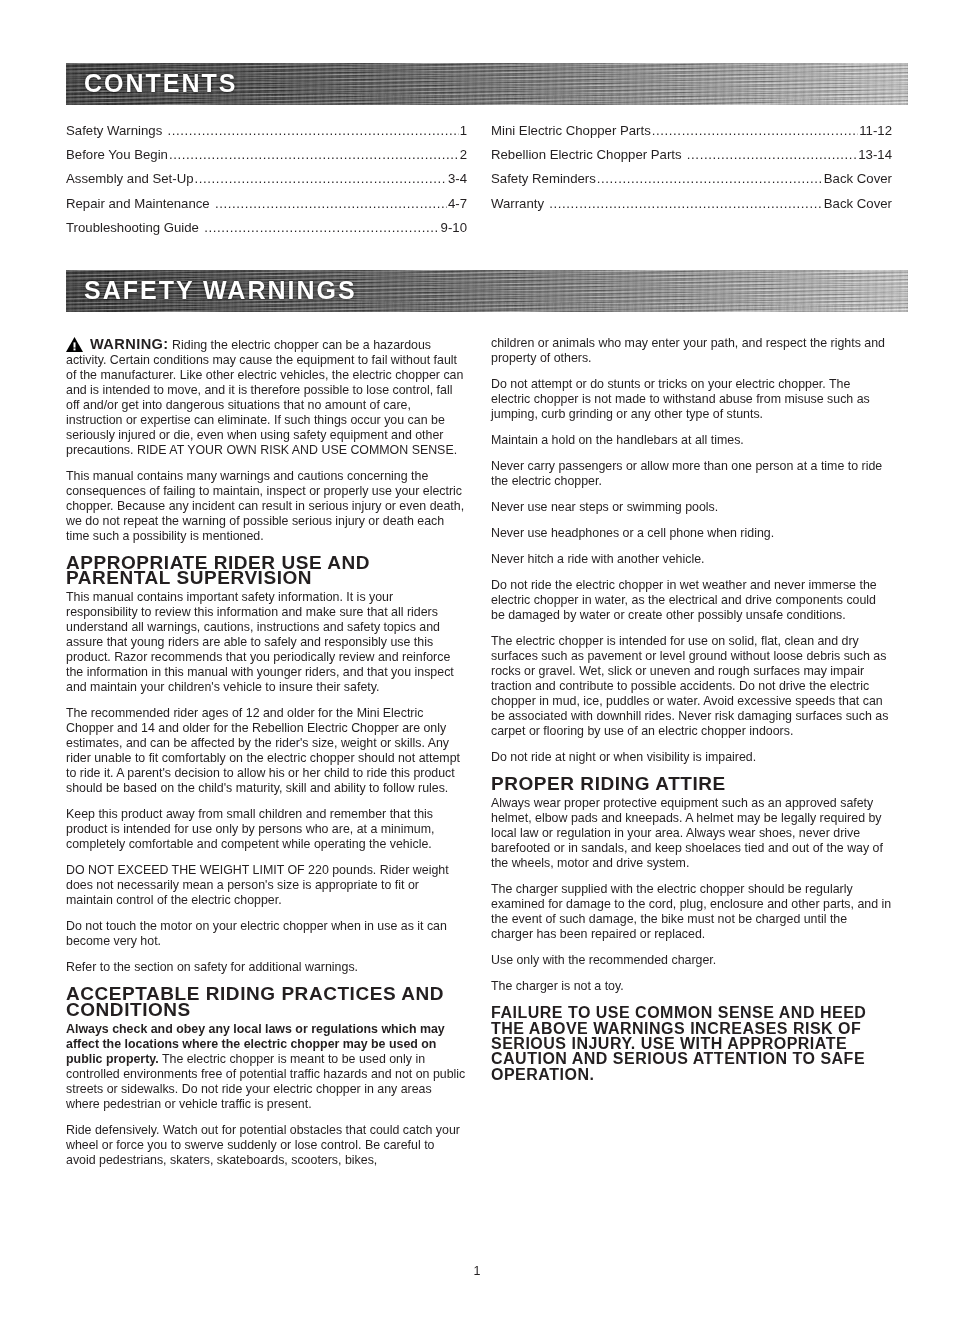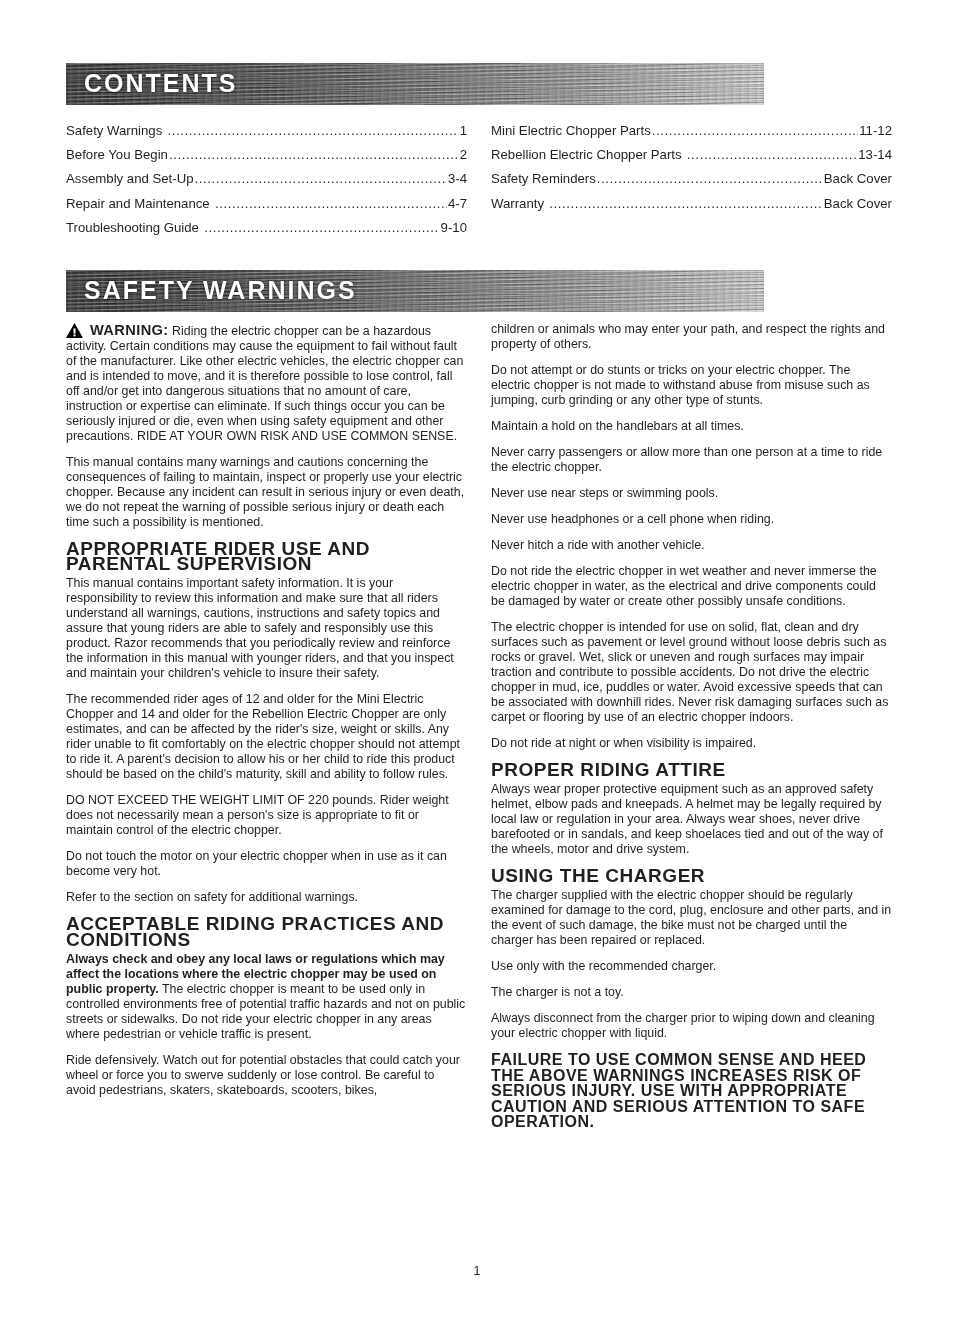--- a/index.html
+++ b/index.html
@@ -20,21 +20,21 @@
     position: absolute;
     left: 0; top: 0;
     width: 954px;
     height: 1338px;
   }
 
   
   .banner {
     position: absolute;
     left: 66px;
-    width: 698px;
+    width: 842px;
     height: 42px;
     overflow: hidden;
     background-color: #4a4a4a;
     background-image:
       repeating-linear-gradient(179.3deg,
          rgba(255,255,255,0.00) 0px,
          rgba(255,255,255,0.30) 1px,
          rgba(0,0,0,0.22) 2px,
          rgba(255,255,255,0.10) 3px,
          rgba(0,0,0,0.12) 4px,
@@ -106,21 +106,21 @@
     font-size: 13.2px;
     letter-spacing: 0.6px;
     color: #231f20;
     min-width: 6px;
   }
   .toc-page { flex: 0 0 auto; }
 
   
   .columns {
     position: absolute;
-    top: 322px;
+    top: 336px;
     left: 66px;
     width: 826px;
     display: flex;
     gap: 24px;
   }
   .col { width: 401px; }
   .col p {
     margin: 0 0 11px 0;
     font-size: 12.4px;
     line-height: 15.0px;
@@ -243,20 +243,21 @@
               <polygon points="8.5,0 17,15 0,15" fill="#000000"></polygon>
               <rect x="7.5" y="5.4" width="2" height="5.2" fill="#ffffff"></rect>
               <rect x="7.5" y="11.4" width="2" height="2" fill="#ffffff"></rect>
             </svg></span><span class="warn-word">WARNING:</span><span> Riding the electric chopper can be a hazardous activity. Certain conditions may cause the equipment to fail without fault of the manufacturer. Like other electric vehicles, the electric chopper can and is intended to move, and it is therefore possible to lose control, fall off and/or get into dangerous situations that no amount of care, instruction or expertise can eliminate. If such things occur you can be seriously injured or die, even when using safety equipment and other precautions. RIDE AT YOUR OWN RISK AND USE COMMON SENSE.</span></p>
 
       <p>This manual contains many warnings and cautions concerning the consequences of failing to maintain, inspect or properly use your electric chopper. Because any incident can result in serious injury or even death, we do not repeat the warning of possible serious injury or death each time such a possibility is mentioned.</p>
 
       <h2 class="sect">APPROPRIATE RIDER USE AND PARENTAL SUPERVISION</h2>
       <p>This manual contains important safety information. It is your responsibility to review this information and make sure that all riders understand all warnings, cautions, instructions and safety topics and assure that young riders are able to safely and responsibly use this product. Razor recommends that you periodically review and reinforce the information in this manual with younger riders, and that you inspect and maintain your children's vehicle to insure their safety.</p>
       <p>The recommended rider ages of 12 and older for the Mini Electric Chopper and 14 and older for the Rebellion Electric Chopper are only estimates, and can be affected by the rider's size, weight or skills. Any rider unable to fit comfortably on the electric chopper should not attempt to ride it.  A parent's decision to allow his or her child to ride this product should be based on the child's maturity, skill and ability to follow rules.</p>
+      <p>Keep this product away from small children and remember that this product is intended for use only by persons who are, at a minimum, completely comfortable and competent while operating the vehicle.</p>
       <p>DO NOT EXCEED THE WEIGHT LIMIT OF 220 pounds. Rider weight does not necessarily mean a person's size is appropriate to fit or maintain control of the electric chopper.</p>
       <p>Do not touch the motor on your electric chopper when in use as it can become very hot.</p>
       <p>Refer to the section on safety for additional warnings.</p>
 
       <h2 class="sect">ACCEPTABLE RIDING PRACTICES AND CONDITIONS</h2>
       <p class="bold-lead"><b>Always check and obey any local laws or regulations which may affect the locations where the electric chopper may be used on public property.</b><span> The electric chopper is meant to be used only in controlled environments free of potential traffic hazards and not on public streets or sidewalks. Do not ride your electric chopper in any areas where pedestrian or vehicle traffic is present.</span></p>
       <p>Ride defensively. Watch out for potential obstacles that could catch your wheel or force you to swerve suddenly or lose control. Be careful to avoid pedestrians, skaters, skateboards, scooters, bikes,</p>
     </div>
 
     <div class="col">
@@ -267,24 +268,22 @@
       <p>Never use near steps or swimming pools.</p>
       <p>Never use headphones or a cell phone when riding.</p>
       <p>Never hitch a ride with another vehicle.</p>
       <p>Do not ride the electric chopper in wet weather and never immerse the electric chopper in water, as the electrical and drive components could be damaged by water or create other possibly unsafe conditions.</p>
       <p>The electric chopper is intended for use on solid, flat, clean and dry surfaces such as pavement or level ground without loose debris such as rocks or gravel. Wet, slick or uneven and rough surfaces may impair traction and contribute to possible accidents. Do not drive the electric chopper in mud, ice, puddles or water. Avoid excessive speeds that can be associated with downhill rides. Never risk damaging surfaces such as carpet or flooring by use of an electric chopper indoors.</p>
       <p>Do not ride at night or when visibility is impaired.</p>
 
       <h2 class="sect">PROPER RIDING ATTIRE</h2>
       <p>Always wear proper protective equipment such as an approved safety helmet, elbow pads and kneepads. A helmet may be legally required by local law or regulation in your area. Always wear shoes, never drive barefooted or in sandals, and keep shoelaces tied and out of the way of the wheels, motor and drive system.</p>
 
-      <h2 class="sect">USING THE CHARGER</h2>
       <p>The charger supplied with the electric chopper should be regularly examined for damage to the cord, plug, enclosure and other parts, and in the event of such damage, the bike must not be charged until the charger has been repaired or replaced.</p>
       <p>Use only with the recommended charger.</p>
       <p>The charger is not a toy.</p>
-      <p>Always disconnect from the charger prior to wiping down and cleaning your electric chopper with liquid.</p>
 
       <p class="allbold">FAILURE TO USE COMMON SENSE AND HEED THE ABOVE WARNINGS INCREASES RISK OF SERIOUS INJURY. USE WITH APPROPRIATE CAUTION AND SERIOUS ATTENTION TO SAFE OPERATION.</p>
     </div>
   </div>
 
   <div class="page-number">1</div>
 </div>
 
 </body></html>

